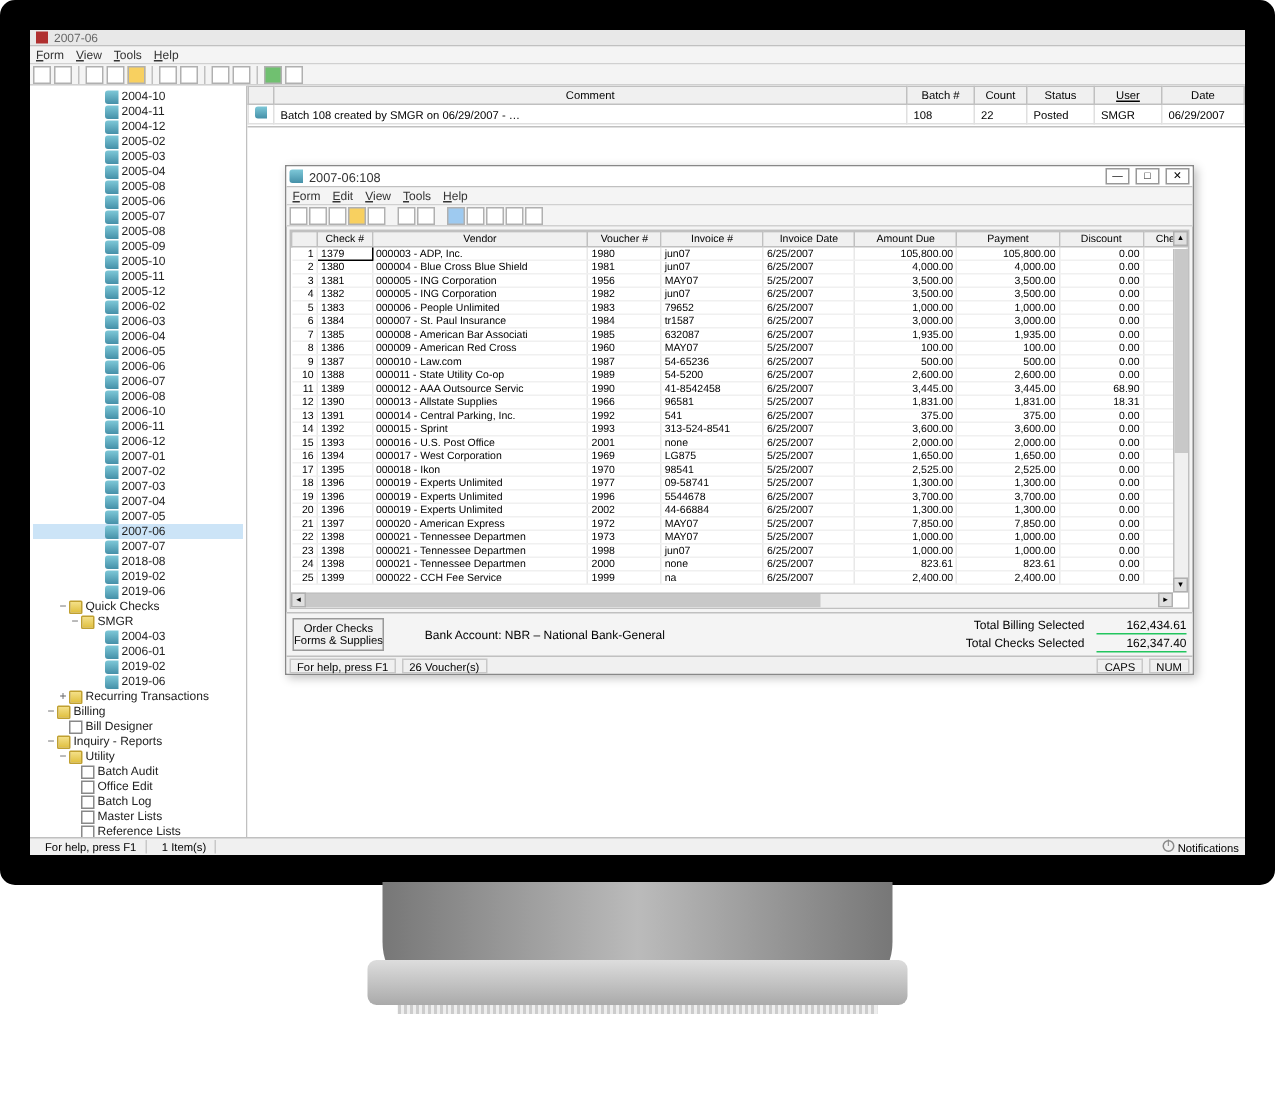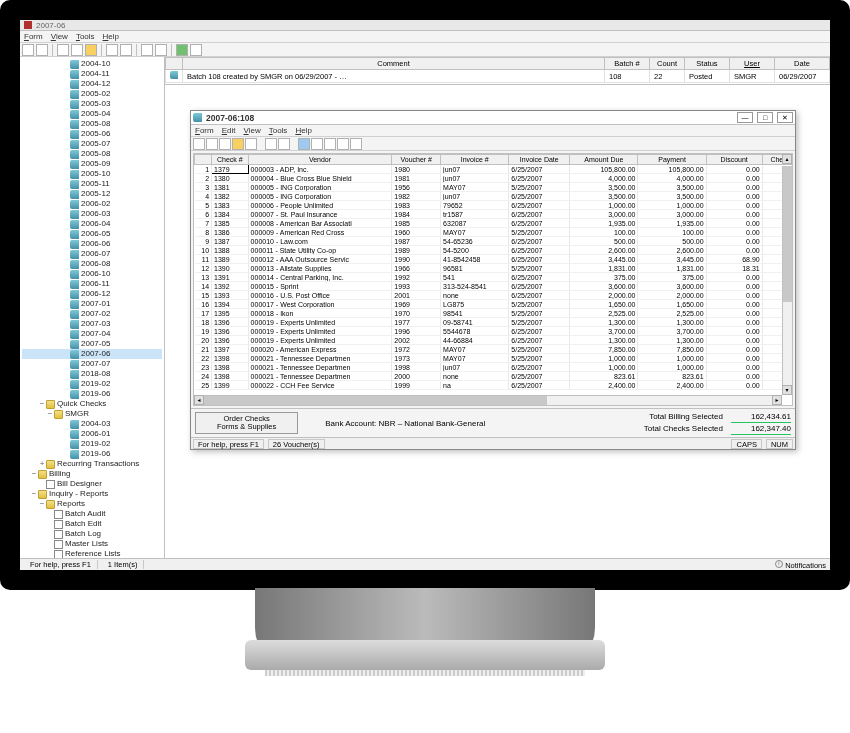--- a/index.html
+++ b/index.html
@@ -47,21 +47,21 @@
   .batch-grid table { width: 100%; border-collapse: collapse; font-size: 7.5px; }
   .batch-grid th { background: #f0f0f0; border: 1px solid #c0c0c0; text-align: center; padding: 1px 4px; font-weight: normal; }
   .batch-grid td { border: 1px solid #e0e0e0; padding: 1px 4px; }
   .batch-grid .row-icon { width: 10px; }
   .batch-grid .row-icon .ico { width: 8px; height: 8px; display: inline-block; }
 
   
   .mdi-child { position: absolute; top: 110px; left: 190px; width: 606px; height: 340px; background: #f4f4f4; border: 1px solid #888; box-shadow: 2px 2px 6px rgba(0,0,0,0.25); display: flex; flex-direction: column; }
   .mdi-titlebar { height: 14px; background: #fff; border-bottom: 1px solid #c0c0c0; display: flex; align-items: center; padding: 0 2px; gap: 4px; }
   .mdi-titlebar .ico { width: 9px; height: 9px; background: linear-gradient(#7ec8d8,#4590a8); border-radius: 2px 0 0 2px; }
-  .mdi-titlebar .title { flex: 1; font-size: 8.5px; color: #333; font-weight: bold; }
+  .mdi-titlebar .title { flex: 1; font-size: 8.5px; color: #333; }
   .win-btn { width: 16px; height: 11px; border: 1px solid #999; background: #fff; font-size: 7px; text-align: center; line-height: 9px; cursor: default; }
   .mdi-menubar { height: 12px; background: #f4f4f4; border-bottom: 1px solid #d0d0d0; display: flex; gap: 8px; padding: 0 4px; align-items: center; font-size: 8px; color: #333; }
   .mdi-toolbar { height: 14px; background: #f4f4f4; border-bottom: 1px solid #d0d0d0; display: flex; gap: 1px; padding: 1px 2px; align-items: center; }
   .mdi-toolbar .btn { width: 12px; height: 12px; border: 1px solid #b0b0b0; background: #fff; display: inline-block; }
   .mdi-toolbar .btn.yellow { background: #f8d060; }
   .mdi-toolbar .btn.blue { background: #9ecaf0; }
 
   .detail-grid-wrap { flex: 1; background: #fff; border: 1px solid #c0c0c0; margin: 2px; overflow: hidden; position: relative; }
   .detail-grid-wrap table { width: 100%; border-collapse: collapse; font-size: 7px; table-layout: fixed; }
   .detail-grid-wrap th { background: #f0f0f0; border: 1px solid #c0c0c0; text-align: center; padding: 1px 2px; font-weight: normal; overflow: hidden; white-space: nowrap; }
@@ -74,21 +74,21 @@
   .detail-grid-wrap .scroll-h .thumb { position: absolute; left: 0; top: 0; bottom: 0; width: 60%; background: #c8c8c8; }
   .detail-grid-wrap .arrow { position: absolute; width: 10px; height: 10px; background: #e0e0e0; border: 1px solid #b0b0b0; font-size: 6px; text-align: center; line-height: 8px; }
 
   
   .mdi-footer { border-top: 1px solid #c0c0c0; background: #f4f4f4; display: flex; padding: 2px 4px; align-items: center; gap: 8px; font-size: 8px; }
   .mdi-footer .bank { flex: 1; padding-left: 19px; }
   .mdi-footer .totals { text-align: right; }
   .mdi-footer .totals .row { display: flex; justify-content: flex-end; gap: 8px; line-height: 11px; }
   .mdi-footer .totals .val { width: 60px; border-bottom: 1px solid #22c55e; text-align: right; }
 
-  .order-btn { border: 1px solid #999; background: #f0f0f0; padding: 2px 21px; font-size: 7.5px; text-align: center; line-height: 8px; cursor: default; }
+  .order-btn { border: 1px solid #999; background: #f0f0f0; padding: 2px 0; font-size: 7.5px; text-align: center; line-height: 8px; cursor: default; }
 
   .mdi-status { height: 12px; border-top: 1px solid #c0c0c0; background: #f0f0f0; display: flex; align-items: center; font-size: 7.5px; padding: 0 2px; gap: 4px; }
   .mdi-status .cell { border: 1px solid #c8c8c8; padding: 0 4px; height: 10px; line-height: 9px; }
   .mdi-status .spacer { flex: 1; }
 
   
   .app-status { height: 12px; border-top: 1px solid #c0c0c0; background: #f0f0f0; display: flex; align-items: center; font-size: 7.5px; padding: 0 4px; gap: 4px; }
   .app-status .cell { border-right: 1px solid #c8c8c8; padding: 0 6px; }
   .app-status .spacer { flex: 1; }
   .app-status .notif-icon { width: 8px; height: 8px; border: 1px solid #888; border-radius: 50%; display: inline-block; margin-right: 2px; position: relative; }
@@ -394,33 +394,33 @@
           <div class="tree-node">
             <span class="ind" style="width:8px"></span>
             <span class="exp">−</span>
             <span class="ico folder"></span>
             <span class="tree-label">Inquiry - Reports</span>
           </div>
           <div class="tree-node">
             <span class="ind" style="width:16px"></span>
             <span class="exp">−</span>
             <span class="ico folder"></span>
-            <span class="tree-label">Reports</span>
+            <span class="tree-label">Utility</span>
           </div>
           <div class="tree-node">
             <span class="ind" style="width:24px"></span>
             <span class="exp"></span>
             <span class="ico page"></span>
             <span class="tree-label">Batch Audit</span>
           </div>
           <div class="tree-node">
             <span class="ind" style="width:24px"></span>
             <span class="exp"></span>
             <span class="ico page"></span>
-            <span class="tree-label">Batch Edit</span>
+            <span class="tree-label">Office Edit</span>
           </div>
           <div class="tree-node">
             <span class="ind" style="width:24px"></span>
             <span class="exp"></span>
             <span class="ico page"></span>
             <span class="tree-label">Batch Log</span>
           </div>
           <div class="tree-node">
             <span class="ind" style="width:24px"></span>
             <span class="exp"></span>

